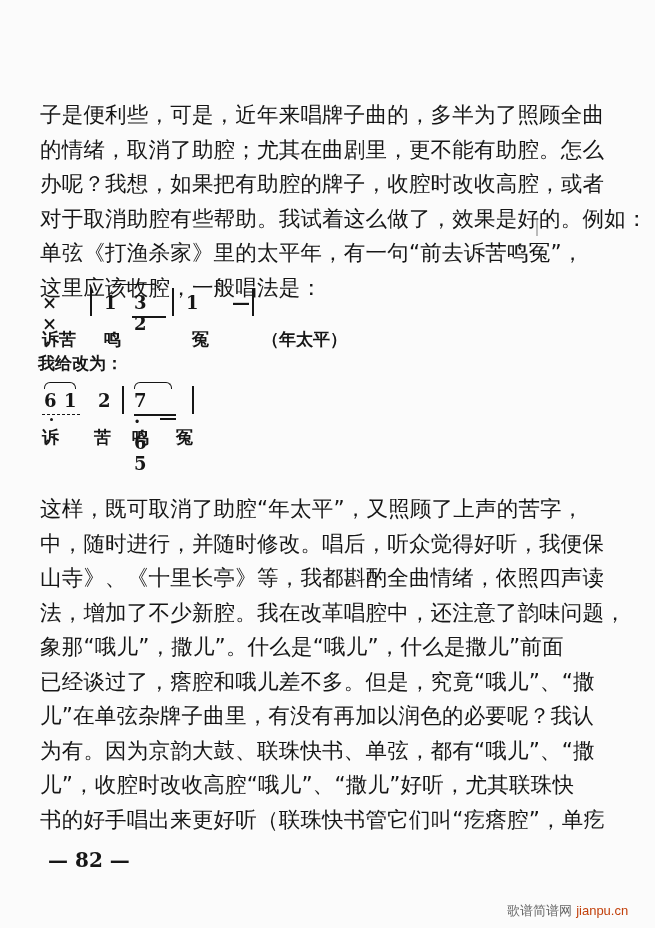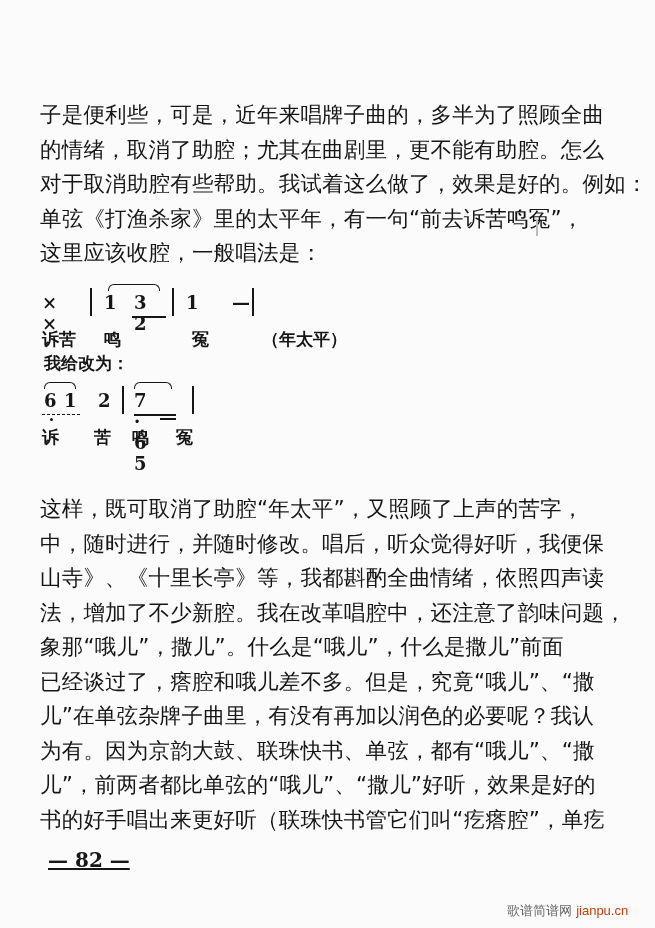--- a/index.html
+++ b/index.html
@@ -29,37 +29,38 @@
     .bar { position: absolute; top: -4px; width: 2px; height: 28px; background: #161616; }
     .ul { position: absolute; height: 1.5px; background: #161616; }
     .ul.dash { background: none; border-top: 1.5px dashed #161616; height: 0; }
     .slur { position: absolute; border: 1.5px solid #161616; border-bottom: none; border-radius: 6px 6px 0 0; height: 6px; }
     .lyric {
       position: absolute; font-size: 17px; font-weight: bold; white-space: nowrap;
     }
     .dot-below { position: absolute; width: 3px; height: 3px; border-radius: 50%; background: #161616; }
     .footer {
       position: absolute; left: 48px; top: 848px;
-      font-family: "DejaVu Serif", serif; font-size: 20px; font-weight: bold; text-decoration: underline;
+      font-family: "DejaVu Serif", serif; font-size: 20px; font-weight: bold;
     }
     .watermark {
       position: absolute; left: 507px; top: 902px;
       font-size: 13px; color: #666; white-space: nowrap;
     }
     .watermark .en { color: #c2410c; font-family: "Liberation Sans", sans-serif; }
     .edge-mark { position: absolute; left: 536px; top: 220px; width: 2px; height: 16px; background: #bbb; }
   </style>
 </head>
 <body>
 
 <div class="page">
 
   <div class="para p1">
     <span class="line">子是便利些，可是，近年来唱牌子曲的，多半为了照顾全曲</span>
     <span class="line">的情绪，取消了助腔；尤其在曲剧里，更不能有助腔。怎么</span>
+    <span class="line">办呢？我想，如果把有助腔的牌子，收腔时改收高腔，或者</span>
     <span class="line">对于取消助腔有些帮助。我试着这么做了，效果是好的。例如：</span>
     <span class="line">单弦《打渔杀家》里的太平年，有一句“前去诉苦鸣冤”，</span>
     <span class="line">这里应该收腔，一般唱法是：</span>
   </div>
 
   <div class="edge-mark"></div>
 
   <div class="notation" style="top:292px;">
     <div class="nrow">
       <span class="tok" style="left:0px;">× ×</span>
@@ -72,21 +73,21 @@
       <span class="tok" style="left:144px;">1</span>
       <span class="tok" style="left:190px;">—</span>
       <span class="bar" style="left:210px;"></span>
     </div>
     <span class="lyric" style="left:0px; top:36px;">诉苦</span>
     <span class="lyric" style="left:62px; top:36px;">鸣</span>
     <span class="lyric" style="left:150px; top:36px;">冤</span>
     <span class="lyric" style="left:220px; top:36px;">（年太平）</span>
   </div>
 
-  <div class="lyric" style="left:44px; top:352px;">我给改为：</div>
+  <div class="lyric" style="left:38px; top:352px;">我给改为：</div>
 
   <div class="notation" style="top:390px;">
     <div class="nrow">
       <span class="slur" style="left:2px; top:-8px; width:30px;"></span>
       <span class="tok" style="left:2px;">6</span>
       <span class="tok" style="left:22px;">1</span>
       <span class="ul dash" style="left:0px; top:24px; width:38px;"></span>
       <span class="dot-below" style="left:8px; top:28px;"></span>
       <span class="tok" style="left:56px;">2</span>
       <span class="bar" style="left:80px;"></span>
@@ -104,21 +105,21 @@
 
   <div class="para p2">
     <span class="line">这样，既可取消了助腔“年太平”，又照顾了上声的苦字，</span>
     <span class="line">中，随时进行，并随时修改。唱后，听众觉得好听，我便保</span>
     <span class="line">山寺》、《十里长亭》等，我都斟酌全曲情绪，依照四声读</span>
     <span class="line">法，增加了不少新腔。我在改革唱腔中，还注意了韵味问题，</span>
     <span class="line">象那“哦儿”，撒儿”。什么是“哦儿”，什么是撒儿”前面</span>
     <span class="line">已经谈过了，瘩腔和哦儿差不多。但是，究竟“哦儿”、“撒</span>
     <span class="line">儿”在单弦杂牌子曲里，有没有再加以润色的必要呢？我认</span>
     <span class="line">为有。因为京韵大鼓、联珠快书、单弦，都有“哦儿”、“撒</span>
-    <span class="line">儿”，前两者都比单弦的“哦儿”、“撒儿”好听，效果是好的</span>
+    <span class="line">儿”，收腔时改收高腔“哦儿”、“撒儿”好听，尤其联珠快</span>
     <span class="line">书的好手唱出来更好听（联珠快书管它们叫“疙瘩腔”，单疙</span>
   </div>
 
   <div class="footer">— 82 —</div>
 
   <div class="watermark">
     <span>歌谱简谱网</span>
     <span class="en">jianpu.cn</span>
   </div>
 </div>

